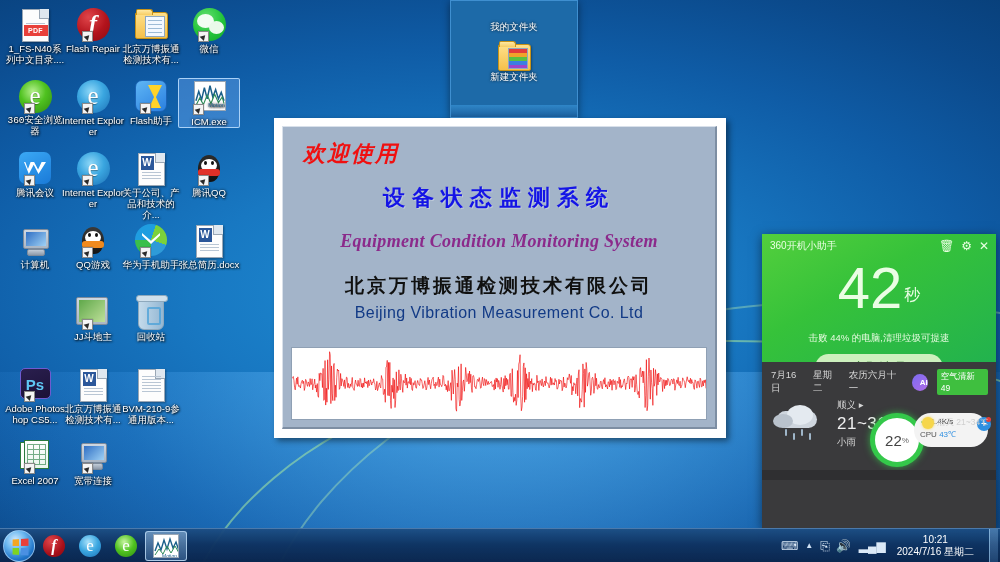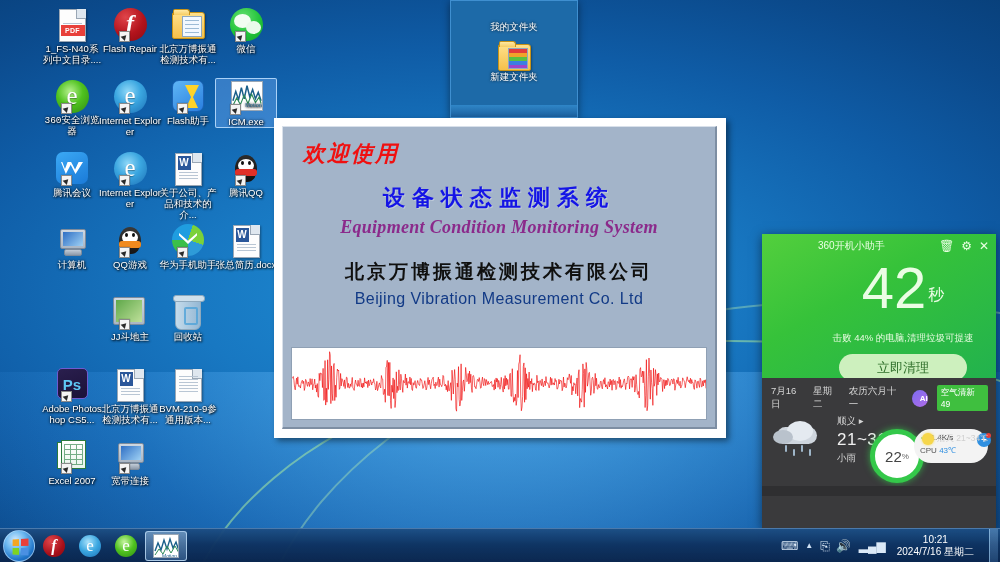--- a/index.html
+++ b/index.html
@@ -23,21 +23,20 @@
   }
   .arc2 { border-color: rgba(190,245,180,.38); }
 
   
   #icons { position: absolute; left: 0; top: 0; width: 250px; height: 520px; }
   .dicon {
     position: absolute; width: 62px; text-align: center;
     color: #fff; font-size: 9.5px; line-height: 11px;
     text-shadow: 0 0 3px rgba(0,0,0,.95), 1px 1px 2px rgba(0,0,0,.9);
     cursor: default;
-    margin-left: 37px;
   }
   .dicon .glyph {
     width: 62px; height: 36px; position: relative;
     display: flex; align-items: flex-end; justify-content: center;
   }
   .dicon .lbl { display: block; margin-top: 1px; word-break: break-all; }
   .dicon.sel .glyph { }
   .dicon.sel {
     background: rgba(110,170,240,.42);
     border: 1px solid rgba(190,225,255,.85);
@@ -309,21 +308,21 @@
     color:#f01010; font-size:22px; font-weight:bold; font-style:italic;
     font-family:"Liberation Serif", serif; letter-spacing:2px;
   }
   .title-cn {
     text-align:center; margin-top:56px;
     color:#1414e6; font-size:22px; font-weight:bold;
     font-family:"Liberation Serif", serif; letter-spacing:7px;
     text-shadow:1px 1px 0 rgba(255,255,255,.3);
   }
   .title-en {
-    text-align:center; margin-top:4px;
+    text-align:center; margin-top:18px;
     color:#8b2a8b; font-size:18px; font-weight:bold; font-style:italic;
     font-family:"Liberation Serif", serif; letter-spacing:.3px;
   }
   .company-cn {
     text-align:center; margin-top:21px;
     color:#10100f; font-size:19px; font-weight:bold;
     font-family:"Liberation Serif", serif; letter-spacing:3px;
   }
   .company-en {
     text-align:center; margin-top:5px;
@@ -336,23 +335,22 @@
   }
   .wave-box svg { display:block; width:100%; height:100%; }
 
   
   #w360 {
     position:absolute; left:762px; top:234px; width:234px; height:294px;
     background:#3a3a3c; box-shadow:0 2px 10px rgba(0,0,0,.5);
     font-family:"Liberation Sans", sans-serif; overflow:hidden;
   }
   .w360-green {
-    position:relative; height:144px;
+    position:relative; height:128px;
     background:linear-gradient(150deg,#53cf3d 0%, #36c23a 40%, #22b24e 100%);
-    padding-left:48px;
   }
   .w360-head {
     display:flex; align-items:center; justify-content:space-between;
     padding:5px 7px 0 8px;
   }
   .w360-head .ttl { color:#eaffe4; font-size:10px; }
   .w360-head .acts { display:flex; gap:7px; align-items:center; }
   .w360-head .acts span { color:#e9ffe2; font-size:12px; line-height:12px; cursor:pointer; }
   .w360-count {
     text-align:center; margin-top:6px; color:#eafde4;

